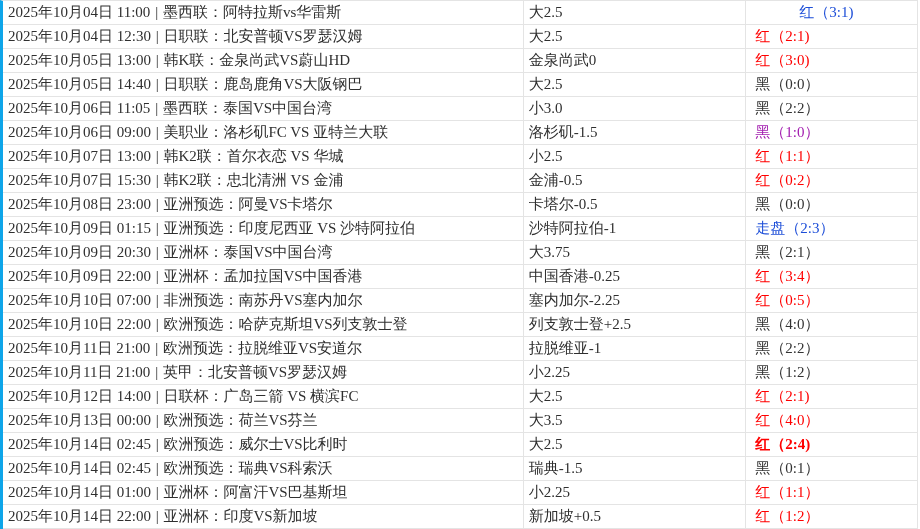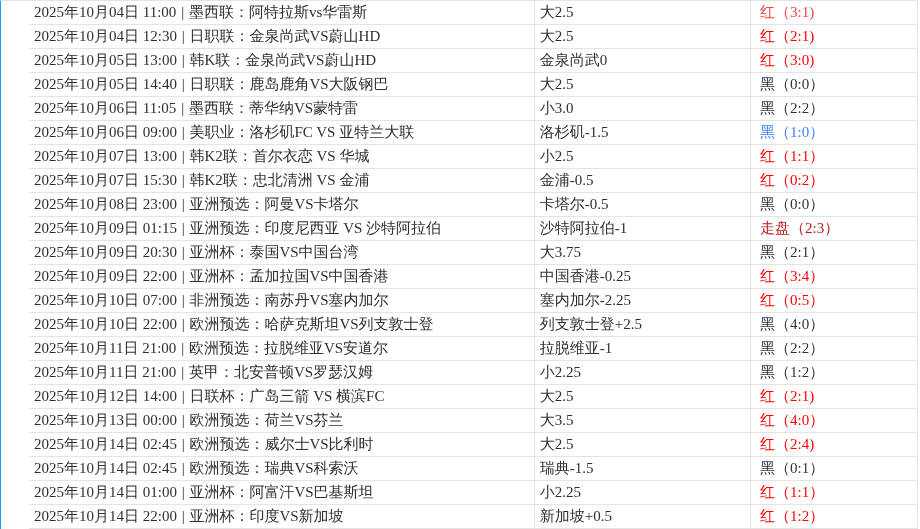--- a/index.html
+++ b/index.html
@@ -8,23 +8,22 @@
     width: 920px;
     height: 529px;
     overflow: hidden;
     font-family: "Liberation Serif", "DejaVu Serif", serif;
     font-size: 15px;
     color: #2f2f2f;
   }
   .records-table {
     width: 918px;
     border-top: 1px solid #e4e4e4;
-    border-left: 1px solid #0ea5e9;
+    border-left: 3px solid #0ea5e9;
     background: #ffffff;
-    padding-left: 28px;
   }
   .table-row {
     display: flex;
     height: 24px;
     border-bottom: 1px solid #e4e4e4;
   }
   .cell {
     height: 23px;
     line-height: 23px;
     border-right: 1px solid #e4e4e4;
@@ -41,27 +40,27 @@
 
 <div class="records-table">
   <div class="table-row">
     <div class="cell match-cell">
       <span>2025年10月04日 11:00</span><span class="separator"> | </span><span>墨西联：阿特拉斯vs华雷斯</span>
     </div>
     <div class="cell handicap-cell">
       <span>大2.5</span>
     </div>
     <div class="cell result-cell">
-      <span style="color: #ef4444;">红（3:1)</span>
-    </div>
-  </div>
-
-  <div class="table-row">
-    <div class="cell match-cell">
-      <span>2025年10月04日 12:30</span><span class="separator"> | </span><span>日职联：金泉尚武VS蔚山HD</span>
+      <span style="color: #1d4ed8; margin-left: 44px;">红（3:1)</span>
+    </div>
+  </div>
+
+  <div class="table-row">
+    <div class="cell match-cell">
+      <span>2025年10月04日 12:30</span><span class="separator"> | </span><span>日职联：北安普顿VS罗瑟汉姆</span>
     </div>
     <div class="cell handicap-cell">
       <span>大2.5</span>
     </div>
     <div class="cell result-cell">
       <span style="color: rgb(255, 0, 0);">红（2:1)</span>
     </div>
   </div>
 
   <div class="table-row">
@@ -83,39 +82,39 @@
     <div class="cell handicap-cell">
       <span>大2.5</span>
     </div>
     <div class="cell result-cell">
       <span style="color: rgb(51, 51, 51);">黑（0:0）</span>
     </div>
   </div>
 
   <div class="table-row">
     <div class="cell match-cell">
-      <span>2025年10月06日 11:05</span><span class="separator"> | </span><span>墨西联：蒂华纳VS蒙特雷</span>
+      <span>2025年10月06日 11:05</span><span class="separator"> | </span><span>墨西联：泰国VS中国台湾</span>
     </div>
     <div class="cell handicap-cell">
       <span>小3.0</span>
     </div>
     <div class="cell result-cell">
       <span style="color: rgb(51, 51, 51);">黑（2:2）</span>
     </div>
   </div>
 
   <div class="table-row">
     <div class="cell match-cell">
       <span>2025年10月06日 09:00</span><span class="separator"> | </span><span>美职业：洛杉矶FC VS 亚特兰大联</span>
     </div>
     <div class="cell handicap-cell">
       <span>洛杉矶-1.5</span>
     </div>
     <div class="cell result-cell">
-      <span style="color: #3b82f6;">黑（1:0）</span>
+      <span style="color: #a21caf;">黑（1:0）</span>
     </div>
   </div>
 
   <div class="table-row">
     <div class="cell match-cell">
       <span>2025年10月07日 13:00</span><span class="separator"> | </span><span>韩K2联：首尔衣恋 VS 华城</span>
     </div>
     <div class="cell handicap-cell">
       <span>小2.5</span>
     </div>
@@ -149,21 +148,21 @@
   </div>
 
   <div class="table-row">
     <div class="cell match-cell">
       <span>2025年10月09日 01:15</span><span class="separator"> | </span><span>亚洲预选：印度尼西亚 VS 沙特阿拉伯</span>
     </div>
     <div class="cell handicap-cell">
       <span>沙特阿拉伯-1</span>
     </div>
     <div class="cell result-cell">
-      <span style="color: #b91c1c; text-align: right;">走盘（2:3）</span>
+      <span style="color: #1d4ed8; text-align: right;">走盘（2:3）</span>
     </div>
   </div>
 
   <div class="table-row">
     <div class="cell match-cell">
       <span>2025年10月09日 20:30</span><span class="separator"> | </span><span>亚洲杯：泰国VS中国台湾</span>
     </div>
     <div class="cell handicap-cell">
       <span>大3.75</span>
     </div>
@@ -257,21 +256,21 @@
   </div>
 
   <div class="table-row">
     <div class="cell match-cell">
       <span>2025年10月14日 02:45</span><span class="separator"> | </span><span>欧洲预选：威尔士VS比利时</span>
     </div>
     <div class="cell handicap-cell">
       <span>大2.5</span>
     </div>
     <div class="cell result-cell">
-      <span style="color: rgb(255, 0, 0);">红（2:4)</span>
+      <span style="color: rgb(255, 0, 0); font-weight: bold;">红（2:4)</span>
     </div>
   </div>
 
   <div class="table-row">
     <div class="cell match-cell">
       <span>2025年10月14日 02:45</span><span class="separator"> | </span><span>欧洲预选：瑞典VS科索沃</span>
     </div>
     <div class="cell handicap-cell">
       <span>瑞典-1.5</span>
     </div>

